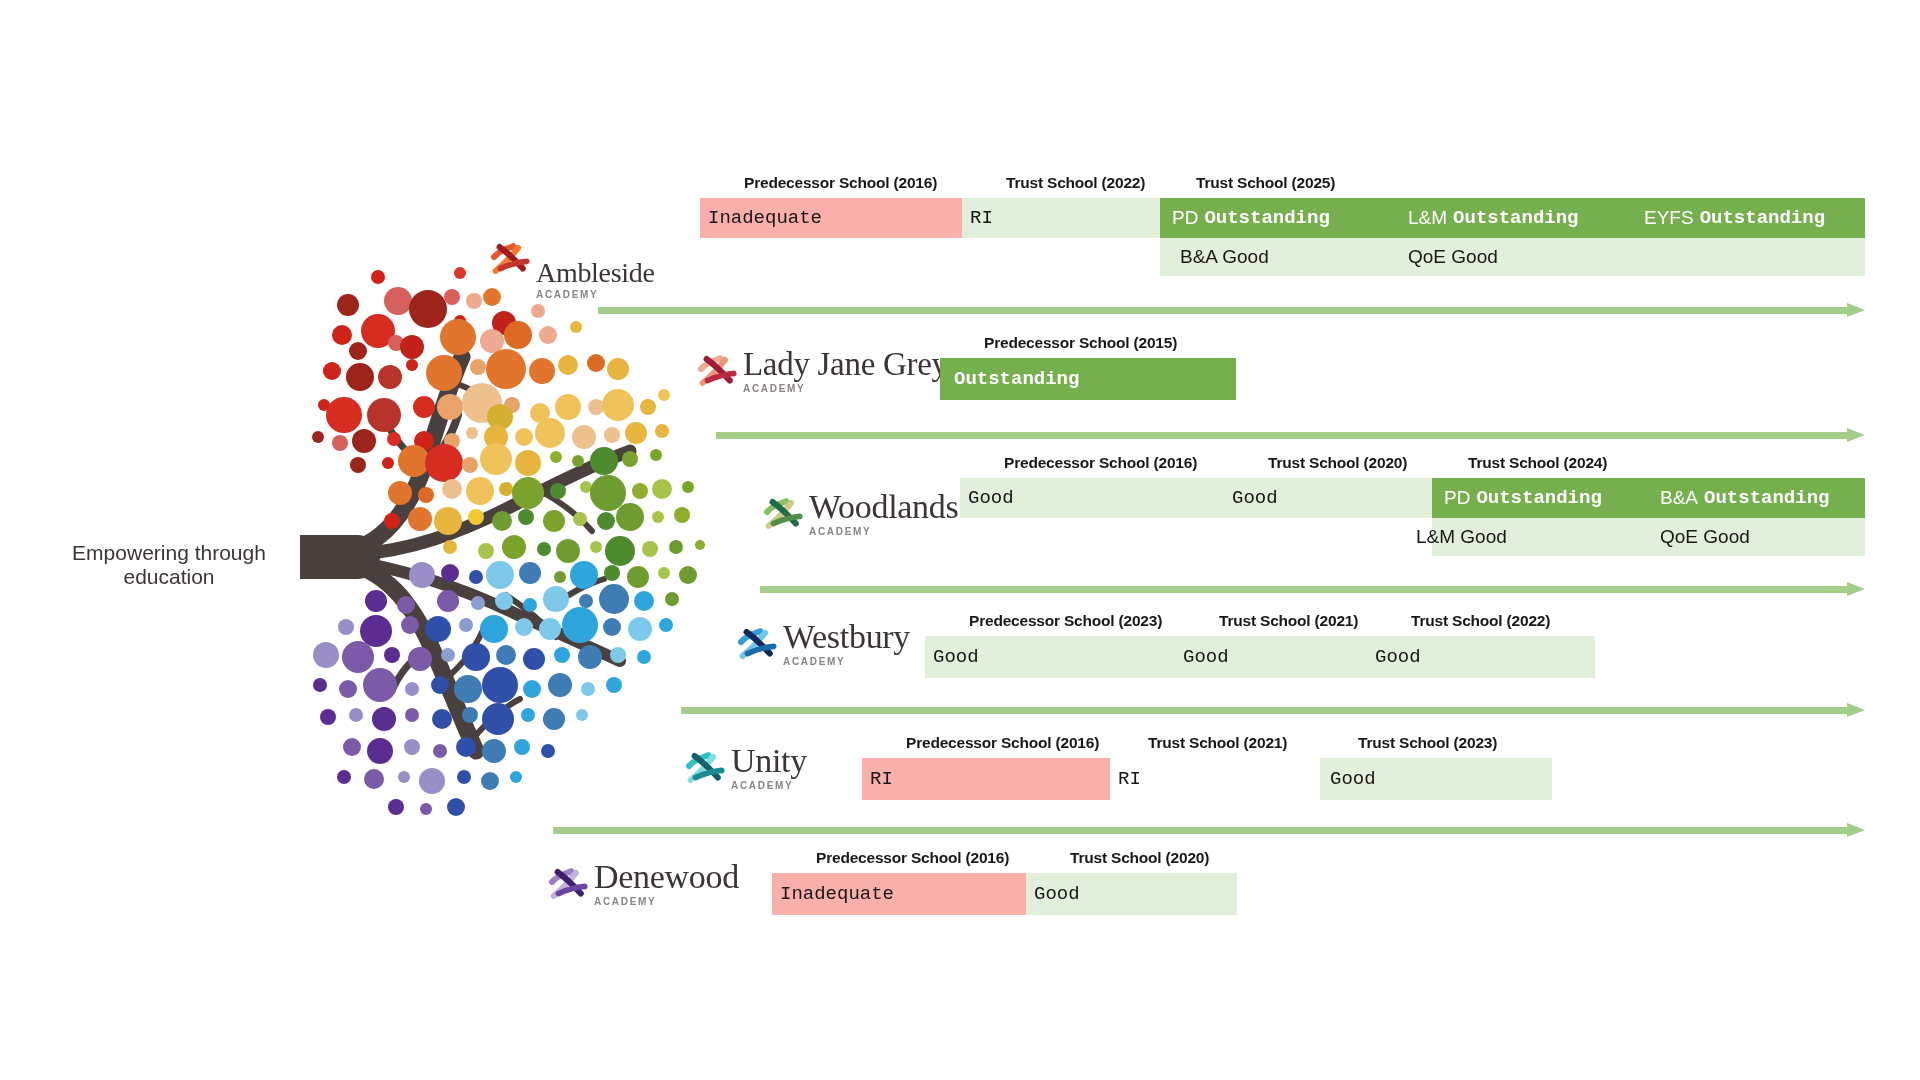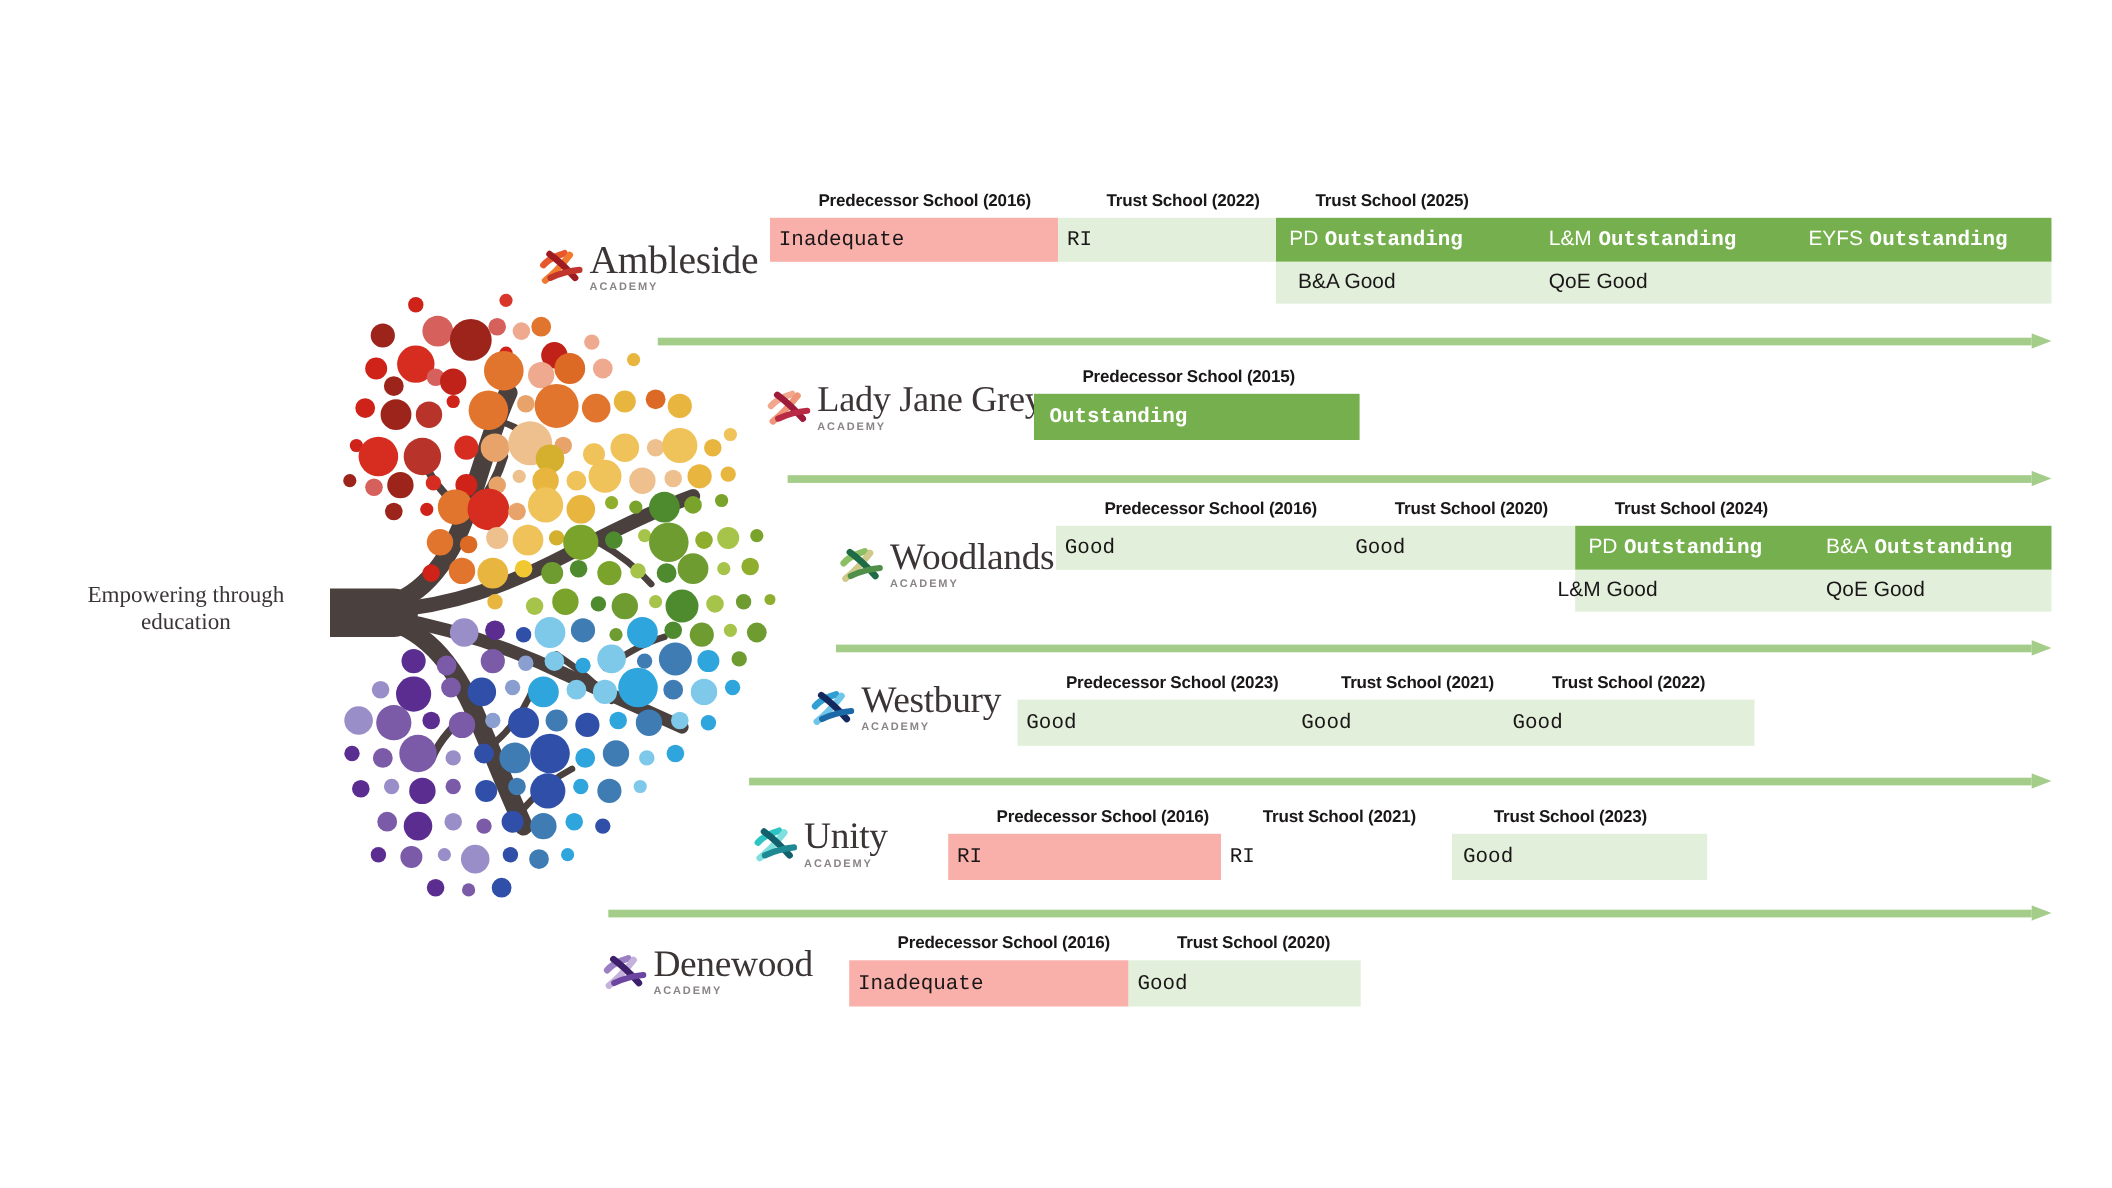--- a/index.html
+++ b/index.html
@@ -19,22 +19,22 @@
   #trust-logo .tl-words{display:flex;flex-direction:column;line-height:1;}
   #trust-logo .tl-name{
     font-family:"Liberation Serif", serif;
     font-size:52px;color:#3c3536;letter-spacing:-.5px;
   }
   #trust-logo .tl-sub{
     font-size:11.5px;letter-spacing:1.6px;color:#6d6566;
     margin-top:2px;margin-left:3px;font-weight:700;
   }
   #trust-logo .tl-tag{
-    font-family:Liberation Serif, serif;
-    font-size:21px;color:#3c3536;margin-top:13px;text-align:center;
+    font-family:Liberation Sans, sans-serif;
+    font-size:21px;color:#3c3536;margin-top:26px;text-align:center;
     width:258px;
   }
 
   
   #tree-graphic{position:absolute;left:300px;top:265px;width:430px;height:570px;}
 
   
   .school-row{position:absolute;}
   .school-logo{position:absolute;display:flex;align-items:center;gap:6px;}
   .school-logo .sl-mark{flex:none;}
@@ -300,21 +300,21 @@
 
   <div class="school-row">
     <div class="school-logo" style="left:490px;top:218px;">
       <svg class="sl-mark" width="40" height="40" viewBox="0 0 100 100">
         <path d="M10 45 C26 26 44 24 58 18" stroke="#e8562b" stroke-width="15" fill="none" stroke-linecap="round"></path>
         <path d="M14 80 C32 66 48 50 70 22" stroke="#f07a2e" stroke-width="15" fill="none" stroke-linecap="round"></path>
         <path d="M24 20 C46 36 64 54 82 74" stroke="#9e1b22" stroke-width="15" fill="none" stroke-linecap="round"></path>
         <path d="M26 74 C48 64 68 58 92 56" stroke="#c1352d" stroke-width="14" fill="none" stroke-linecap="round"></path>
       </svg>
       <div class="sl-text">
-        <div class="sl-name" style="font-size:36px;">Ambleside</div>
+        <div class="sl-name" style="font-size:28px;margin-top:41px;">Ambleside</div>
         <div class="sl-acad">ACADEMY</div>
       </div>
     </div>
 
     <div class="grid" style="left:700px;top:170px;width:1165px;">
       <div class="hdr-row">
         <div class="hdr" style="left:8px;">Predecessor School (2016)</div>
         <div class="hdr" style="left:270px;">Trust School (2022)</div>
         <div class="hdr" style="left:460px;">Trust School (2025)</div>
       </div>

